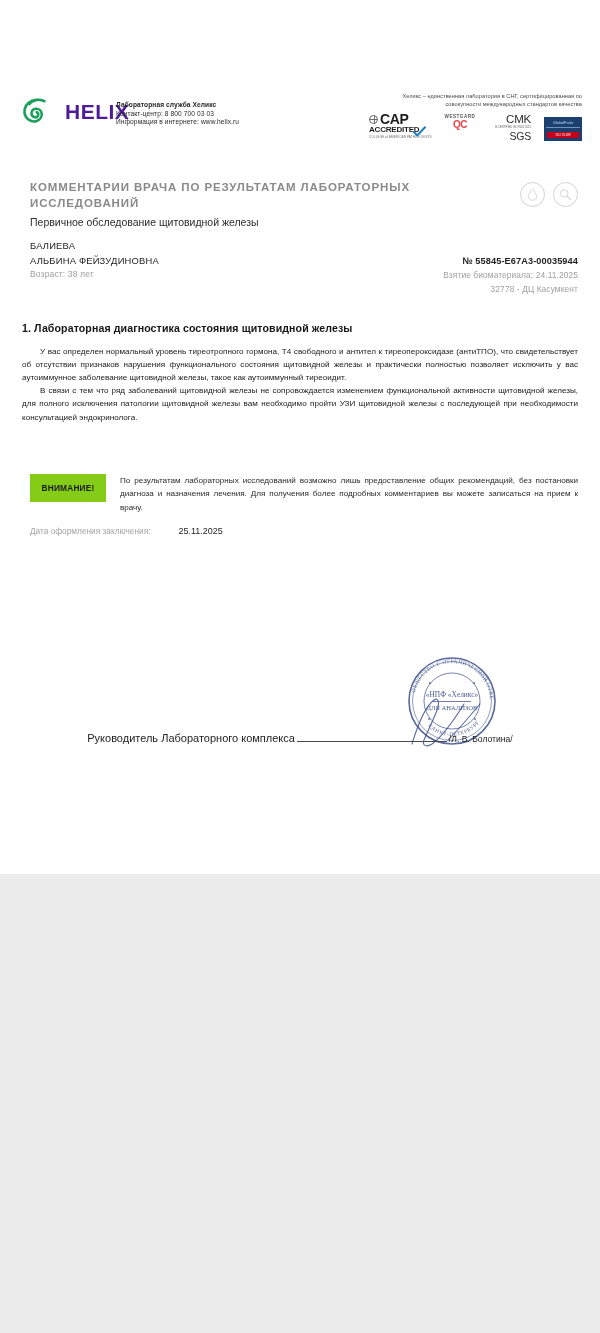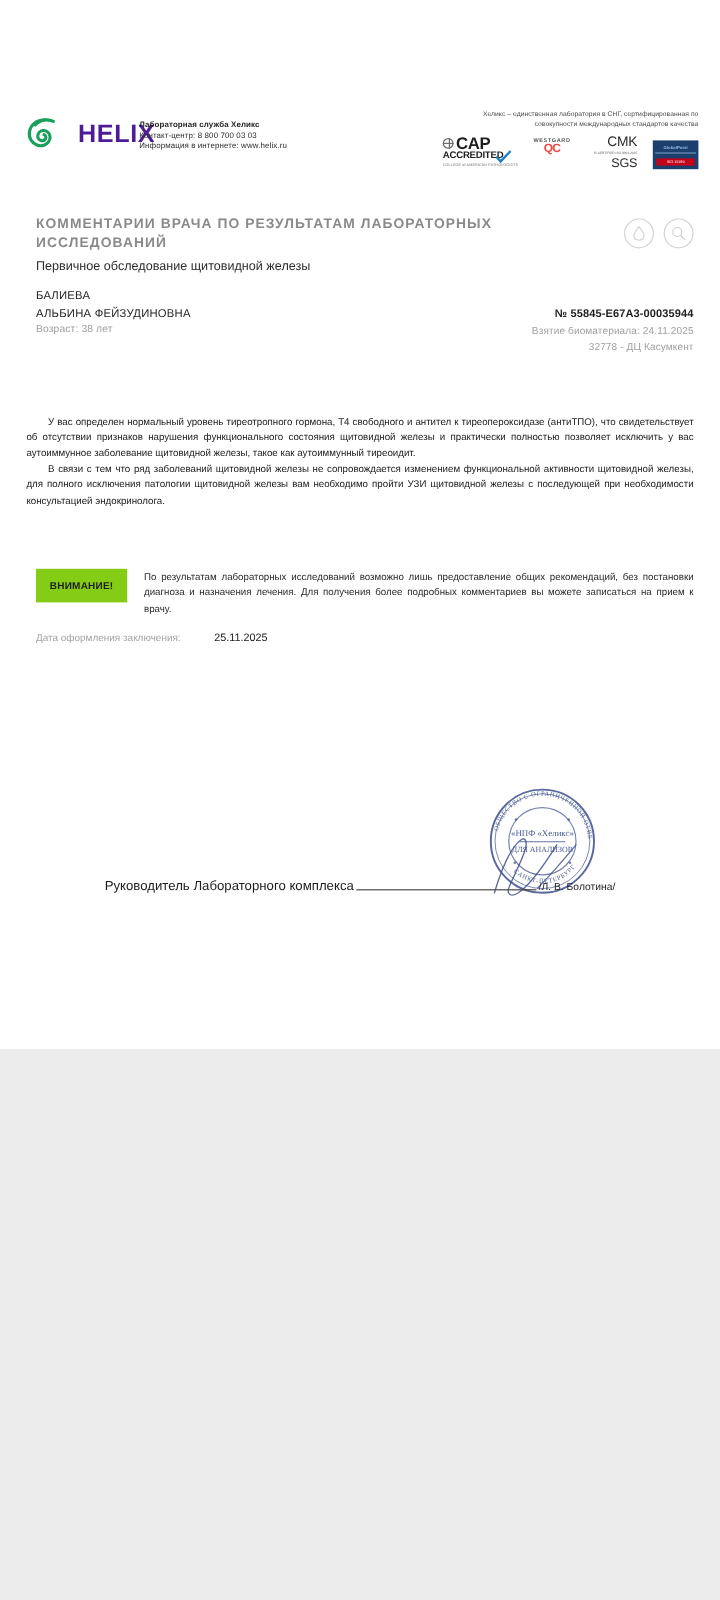--- a/index.html
+++ b/index.html
@@ -380,20 +380,21 @@
     <div class="p-name">АЛЬБИНА ФЕЙЗУДИНОВНА</div>
     <div class="p-age">Возраст: 38 лет</div>
   </div>
 
   <div class="order">
     <div class="o-num">№ 55845-E67A3-00035944</div>
     <div class="o-line">Взятие биоматериала: 24.11.2025</div>
     <div class="o-line">32778 - ДЦ Касумкент</div>
   </div>
 
+  <div class="section-head">1. Лабораторная диагностика состояния щитовидной железы</div>
 
   <div class="body-text">
     <p>У вас определен нормальный уровень тиреотропного гормона, Т4 свободного и антител к тиреопероксидазе (антиТПО), что свидетельствует об отсутствии признаков нарушения функционального состояния щитовидной железы и практически полностью позволяет исключить у вас аутоиммунное заболевание щитовидной железы, такое как аутоиммунный тиреоидит.</p>
     <p>В связи с тем что ряд заболеваний щитовидной железы не сопровождается изменением функциональной активности щитовидной железы, для полного исключения патологии щитовидной железы вам необходимо пройти УЗИ щитовидной железы с последующей при необходимости консультацией эндокринолога.</p>
   </div>
 
   <div class="warn">
     <div class="warn-badge">ВНИМАНИЕ!</div>
     <div class="warn-text">По результатам лабораторных исследований возможно лишь предоставление общих рекомендаций, без постановки диагноза и назначения лечения. Для получения более подробных комментариев вы можете записаться на прием к врачу.</div>
   </div>

